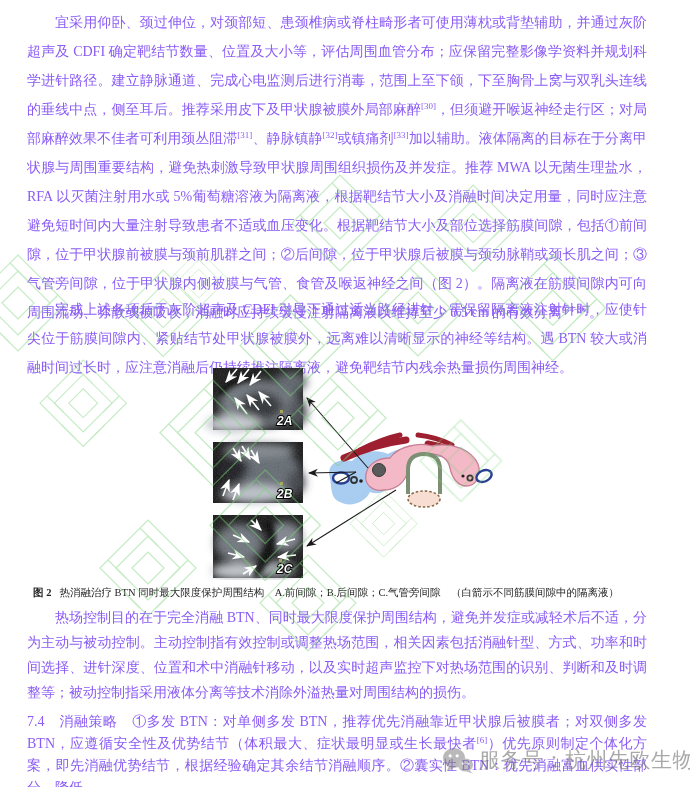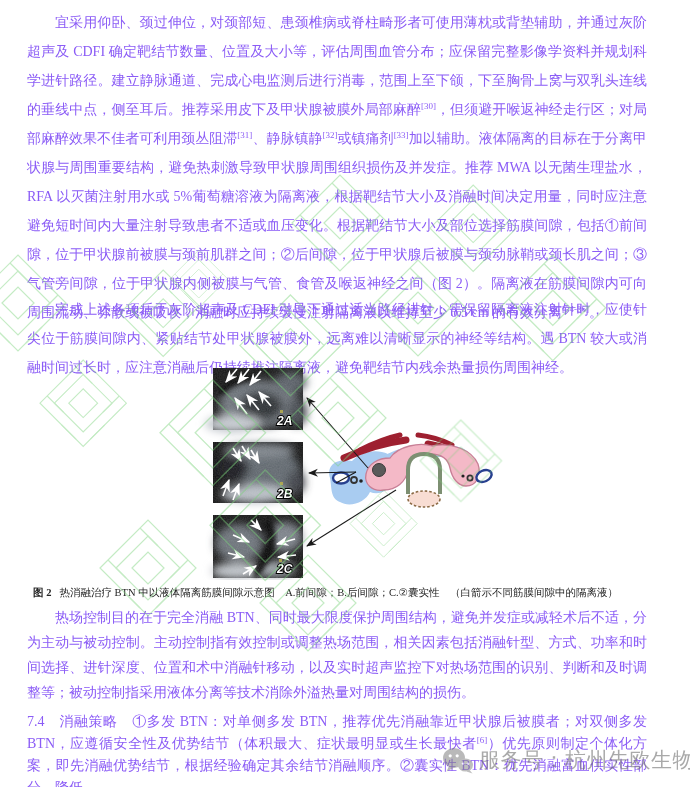--- a/index.html
+++ b/index.html
@@ -174,21 +174,21 @@
       <g stroke="#1a1a1a" stroke-width="1.1" fill="none">
         <line x1="368" y1="102" x2="307" y2="32" marker-end="url(#ah-black)"></line>
         <line x1="356" y1="106" x2="309" y2="107" marker-end="url(#ah-black)"></line>
         <line x1="396" y1="124" x2="307" y2="180" marker-end="url(#ah-black)"></line>
         <line x1="336" y1="117" x2="356" y2="106"></line>
       </g>
     </g>
   </svg>
 
   <div class="caption">
-    <span class="cap-label">图 2</span><span>热消融治疗 BTN 中以液体隔离筋膜间隙示意图　A.前间隙；B.后间隙；C.②囊实性　（白箭示不同筋膜间隙中的隔离液）</span>
+    <span class="cap-label">图 2</span><span>热消融治疗 BTN 同时最大限度保护周围结构　A.前间隙；B.后间隙；C.气管旁间隙　（白箭示不同筋膜间隙中的隔离液）</span>
   </div>
 
   <svg class="green-wm" width="690" height="787" viewBox="0 0 690 787">
     <defs>
       <g id="wmm" fill="none">
         <path d="M0,48 L48,0 L96,48 L48,96 Z"></path>
         <path d="M16,48 L48,16 L80,48 L48,80 Z"></path>
         <path d="M32,48 L48,32 L64,48 L48,64 Z"></path>
         <path d="M8,40 L26,58 M70,58 L88,40 M40,8 L58,26"></path>
         <path d="M24,72 L40,88 M56,88 L72,72"></path>

